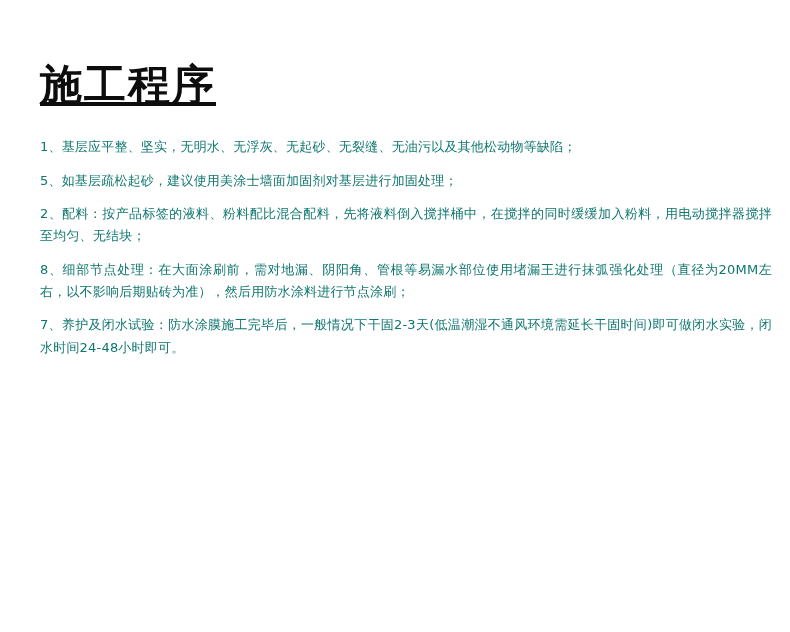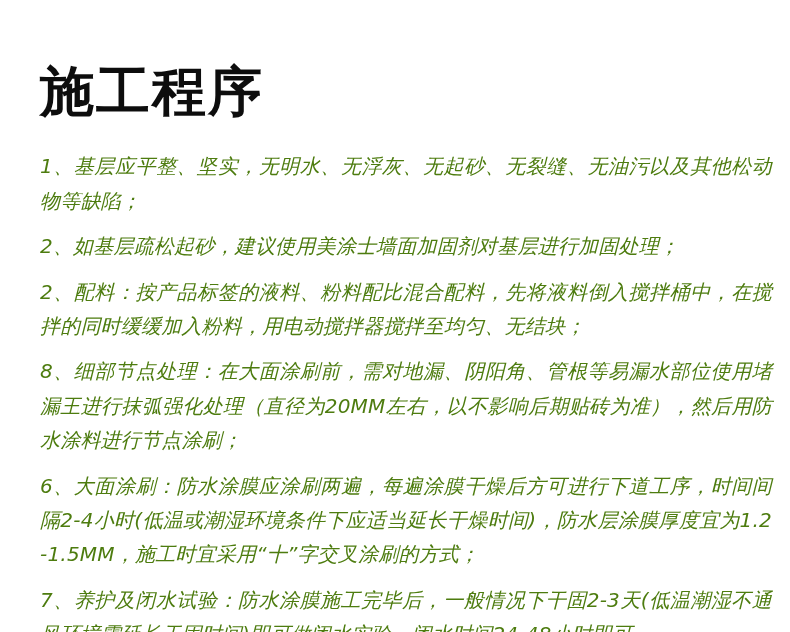--- a/index.html
+++ b/index.html
@@ -16,53 +16,52 @@
   }
   .page {
     position: relative;
     width: 790px;
     height: 632px;
     box-sizing: border-box;
     padding: 62px 18px 0 40px;
     background: #ffffff;
   }
   .doc-title {
-    font-size: 54px;
+    font-size: 42px;
     font-weight: bold;
     letter-spacing: 2px;
     color: #0d0d0d;
     line-height: 1.1;
     margin: 0 0 28px 0;
     font-family: "DejaVu Sans", "Liberation Sans", sans-serif;
+    text-decoration: underline;
   }
   .steps {
     margin: 0;
     padding: 0;
     list-style: none;
   }
   .step {
-    font-size: 20px;
+    font-size: 13px;
     line-height: 1.72;
-    color: #4d7c0f;
+    color: #0f766e;
     margin: 0 0 11px 0;
     text-align: justify;
     letter-spacing: 0.2px;
     word-break: break-all;
-    font-style: italic;
   }
   .step:last-child {
     margin-bottom: 16px;
   }
 </style>
 </head>
 <body>
 
 <div class="page">
   <h1 class="doc-title">施工程序</h1>
   <ul class="steps">
     <li class="step">1、基层应平整、坚实，无明水、无浮灰、无起砂、无裂缝、无油污以及其他松动物等缺陷；</li>
-    <li class="step">2、如基层疏松起砂，建议使用美涂士墙面加固剂对基层进行加固处理；</li>
+    <li class="step">5、如基层疏松起砂，建议使用美涂士墙面加固剂对基层进行加固处理；</li>
     <li class="step">2、配料：按产品标签的液料、粉料配比混合配料，先将液料倒入搅拌桶中，在搅拌的同时缓缓加入粉料，用电动搅拌器搅拌至均匀、无结块；</li>
     <li class="step">8、细部节点处理：在大面涂刷前，需对地漏、阴阳角、管根等易漏水部位使用堵漏王进行抹弧强化处理（直径为20MM左右，以不影响后期贴砖为准），然后用防水涂料进行节点涂刷；</li>
-    <li class="step">6、大面涂刷：防水涂膜应涂刷两遍，每遍涂膜干燥后方可进行下道工序，时间间隔2-4小时(低温或潮湿环境条件下应适当延长干燥时间)，防水层涂膜厚度宜为1.2-1.5MM，施工时宜采用“十”字交叉涂刷的方式；</li>
     <li class="step">7、养护及闭水试验：防水涂膜施工完毕后，一般情况下干固2-3天(低温潮湿不通风环境需延长干固时间)即可做闭水实验，闭水时间24-48小时即可。</li>
   </ul>
 </div>
 
 </body></html>

